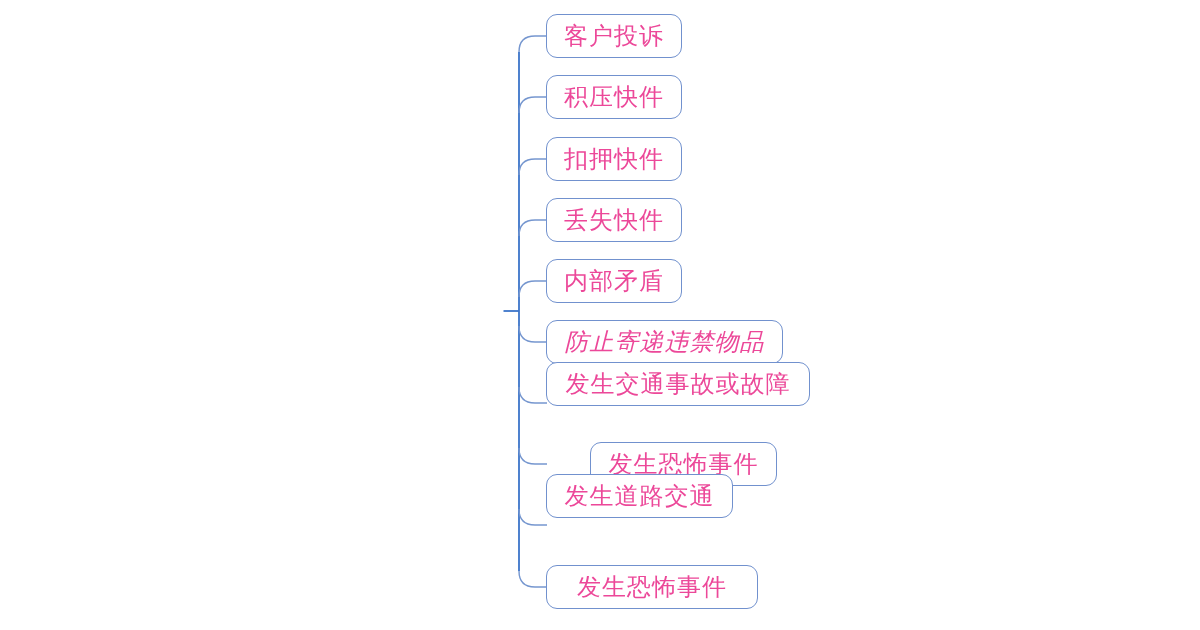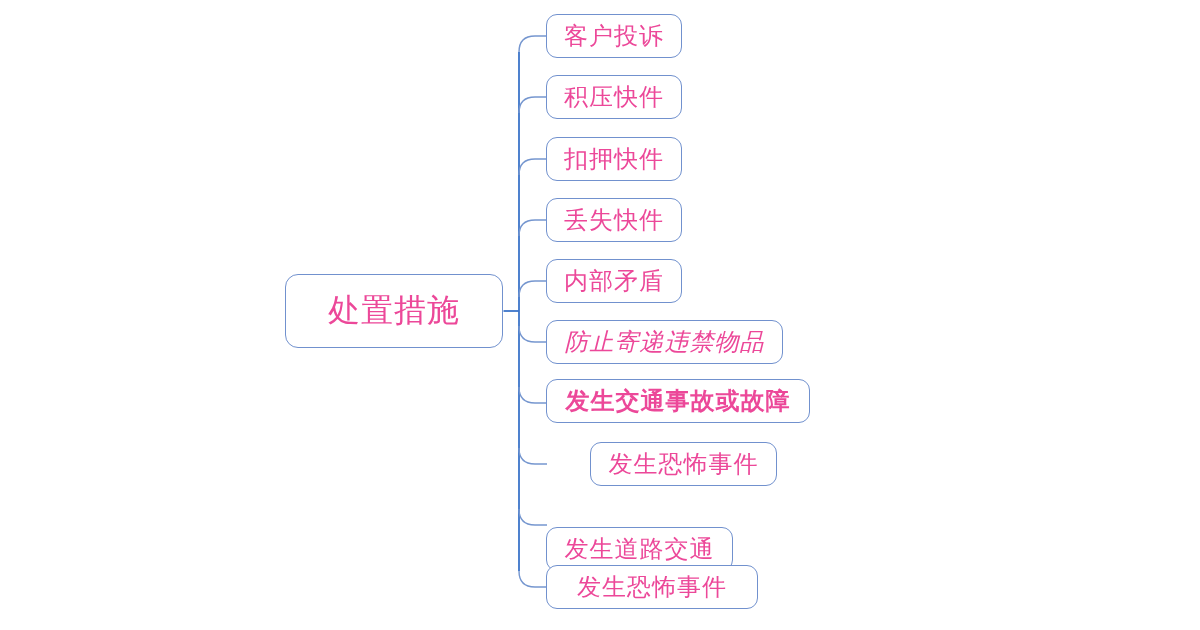--- a/index.html
+++ b/index.html
@@ -50,23 +50,23 @@
     height: 44px;
     border-radius: 11px;
     font-size: 24px;
   }
   .c0 { top: 14px;  width: 136px; }
   .c1 { top: 75px;  width: 136px; }
   .c2 { top: 137px; width: 136px; }
   .c3 { top: 198px; width: 136px; }
   .c4 { top: 259px; width: 136px; }
   .c5 { top: 320px; width: 237px; font-style: italic; }
-  .c6 { top: 379px; width: 264px; font-weight: bold; }
+  .c6 { top: 362px; width: 264px; }
   .c7 { top: 442px; width: 187px; margin-left: 44px; }
-  .c8 { top: 527px; width: 187px; }
+  .c8 { top: 474px; width: 187px; }
   .c9 { top: 565px; width: 212px; }
   path { fill: none; }
   .trunk   { stroke: #3b74c9; stroke-width: 1.8px; }
   .branch  { stroke: #7596cf; stroke-width: 1.4px; }
 </style>
 </head>
 <body>
 
 <div class="canvas">
 
@@ -81,21 +81,20 @@
     <path class="branch" d="M 519 175 Q 519 159 535 159 L 547 159"></path>
     <path class="branch" d="M 519 236 Q 519 220 535 220 L 547 220"></path>
     <path class="branch" d="M 519 297 Q 519 281 535 281 L 547 281"></path>
     <path class="branch" d="M 519 326 Q 519 342 535 342 L 547 342"></path>
     <path class="branch" d="M 519 387 Q 519 403 535 403 L 547 403"></path>
     <path class="branch" d="M 519 448 Q 519 464 535 464 L 547 464"></path>
     <path class="branch" d="M 519 509 Q 519 525 535 525 L 547 525"></path>
     <path class="branch" d="M 519 571 Q 519 587 535 587 L 547 587"></path>
   </svg>
 
-  <div class="node root-node">处置措施</div>
 
   <div class="node child-node c0">客户投诉</div>
   <div class="node child-node c1">积压快件</div>
   <div class="node child-node c2">扣押快件</div>
   <div class="node child-node c3">丢失快件</div>
   <div class="node child-node c4">内部矛盾</div>
   <div class="node child-node c5">防止寄递违禁物品</div>
   <div class="node child-node c6">发生交通事故或故障</div>
   <div class="node child-node c7">发生恐怖事件</div>
   <div class="node child-node c8">发生道路交通</div>

